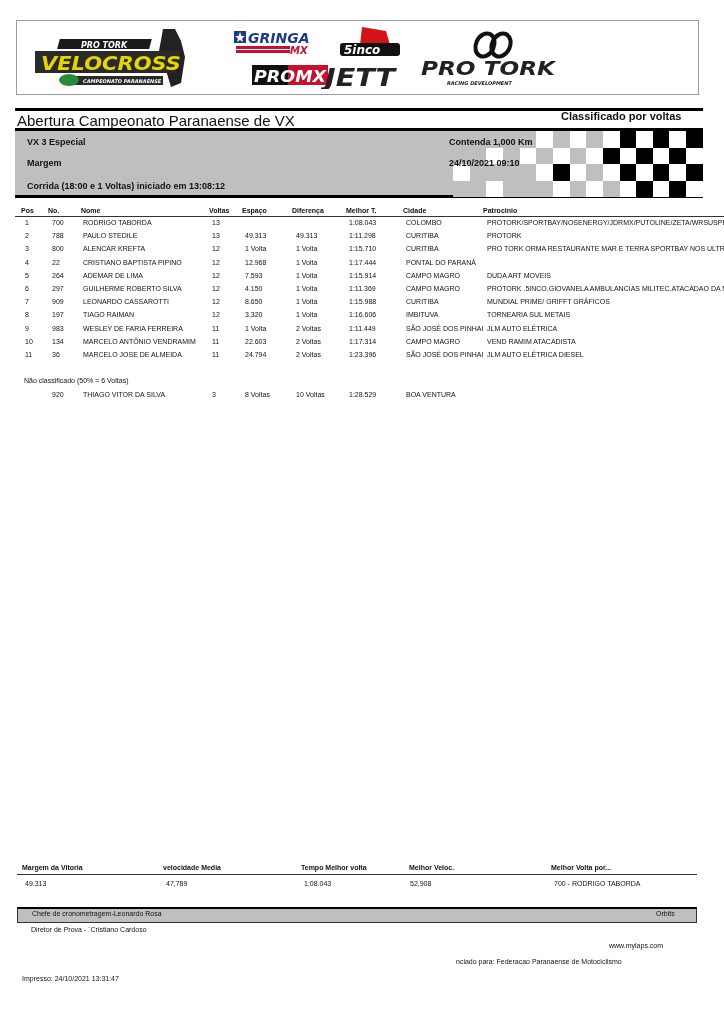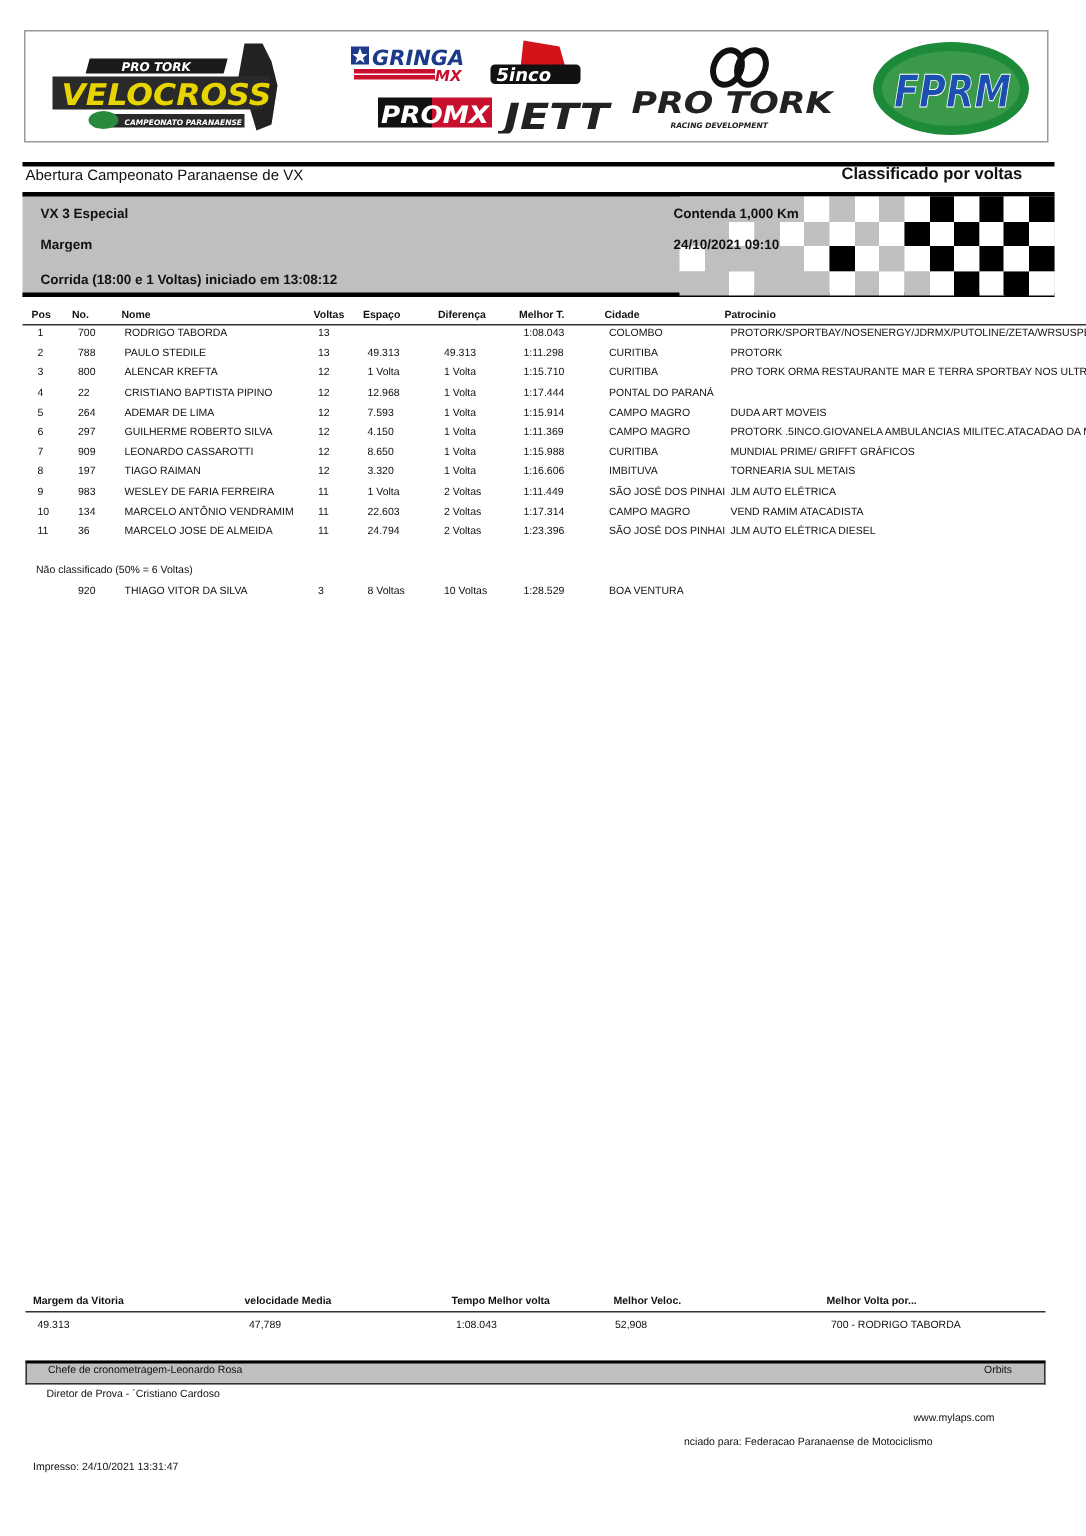--- a/index.html
+++ b/index.html
@@ -6,21 +6,21 @@
   body { width:724px; height:1024px; position:relative; overflow:hidden;
          font-family:"Liberation Sans Narrow","Liberation Sans", sans-serif; color:#111; }
   .abs { position:absolute; }
 
   
   #banner { left:16px; top:20px; width:683px; height:75px; border:1px solid #9a9a9a; background:#fff; box-sizing:border-box; }
   .logo { position:absolute; display:flex; align-items:center; justify-content:center; font-weight:bold; font-style:italic; font-family:"DejaVu Sans", sans-serif; }
 
   
   #topline { left:15px; top:108px; width:688px; height:3px; background:#000; }
-  #event-title { left:17px; top:112px; font-size:10px; font-weight:normal; letter-spacing:0; }
+  #event-title { left:17px; top:112px; font-size:15px; font-weight:normal; letter-spacing:0; }
   #classified { left:561px; top:110px; font-size:11px; font-weight:bold; }
   #infobox { left:15px; top:128px; width:688px; height:70px; background:#bfbfbf; border-top:3px solid #000; border-bottom:3px solid #000; box-sizing:border-box; }
   .infotext { font-size:9px; font-weight:bold; }
   .cell { position:absolute; width:17px; height:16.5px; }
 
   
   .th { position:absolute; top:207px; font-size:7px; font-weight:bold; }
   #thline { left:15px; top:216px; width:709px; height:1px; background:#333; }
   .td { position:absolute; font-size:7px; white-space:nowrap; }
 
@@ -61,50 +61,43 @@
   </div>
 
   <div class="logo" style="left:233px;top:42px;width:82px;height:26px;">
     <svg width="82" height="26" viewBox="0 0 82 26">
       <rect x="2" y="2" width="36" height="20" fill="#111"></rect>
       <rect x="38" y="2" width="40" height="20" fill="#c8102e"></rect>
       <text x="4" y="19" font-size="16" fill="#fff" font-weight="bold" font-style="italic" font-family="DejaVu Sans, sans-serif" textLength="72" lengthAdjust="spacingAndGlyphs">PROMX</text>
     </svg>
   </div>
 
-  <div class="logo" style="left:302px;top:4px;width:75px;height:34px;">
+  <div class="logo" style="left:315px;top:4px;width:75px;height:34px;">
     <svg width="75" height="34" viewBox="0 0 75 34">
       <path d="M30 2 L54 6 L58 20 L48 24 L28 20 Z" fill="#d4121a"></path>
       <rect x="8" y="18" width="60" height="13" rx="3" fill="#111"></rect>
       <text x="12" y="29" font-size="12" fill="#fff" font-weight="bold" font-style="italic" font-family="DejaVu Sans, sans-serif">5inco</text>
     </svg>
   </div>
 
-  <div class="logo" style="left:315px;top:42px;width:80px;height:26px;">
+  <div class="logo" style="left:304px;top:42px;width:80px;height:26px;">
     <svg width="80" height="26" viewBox="0 0 80 26">
       <text x="4" y="23" font-size="24" fill="#222" font-weight="bold" font-style="italic" font-family="DejaVu Sans, sans-serif" textLength="70" lengthAdjust="spacingAndGlyphs">JETT</text>
     </svg>
   </div>
 
   <div class="logo" style="left:400px;top:6px;width:150px;height:62px;">
     <svg width="150" height="62" viewBox="0 0 150 62">
       <ellipse cx="68" cy="18" rx="9" ry="12" fill="none" stroke="#111" stroke-width="4" transform="rotate(25 68 18)"></ellipse>
       <ellipse cx="84" cy="18" rx="9" ry="12" fill="none" stroke="#111" stroke-width="4" transform="rotate(25 84 18)"></ellipse>
       <text x="4" y="48" font-size="20" fill="#222" font-weight="bold" font-style="italic" font-family="DejaVu Sans, sans-serif" textLength="134" lengthAdjust="spacingAndGlyphs">PRO TORK</text>
       <text x="30" y="58" font-size="5" fill="#222" font-weight="bold" font-style="italic" font-family="DejaVu Sans, sans-serif">RACING DEVELOPMENT</text>
     </svg>
   </div>
 
-  <div class="logo" style="left:565px;top:6px;width:105px;height:64px;">
-    <svg width="105" height="64" viewBox="0 0 105 64">
-      <ellipse cx="52" cy="32" rx="52" ry="31" fill="#1d8a3a"></ellipse>
-      <ellipse cx="52" cy="32" rx="46" ry="25" fill="#3a9a4a"></ellipse>
-      <text x="14" y="44" font-size="30" fill="#1b4fb0" font-weight="bold" font-style="italic" font-family="DejaVu Sans, sans-serif" textLength="78" lengthAdjust="spacingAndGlyphs" stroke="#fff" stroke-width="0.6">FPRM</text>
-    </svg>
-  </div>
 </div>
 
 <div id="topline" class="abs"></div>
 <div id="event-title" class="abs">Abertura Campeonato Paranaense de VX</div>
 <div id="classified" class="abs">Classificado por voltas</div>
 
 <div id="infobox" class="abs">
   <div id="checker">
       <div class="cell" style="left: 438px; top: 0px; width: 16.8px; background: rgb(191, 191, 191);"></div>
       <div class="cell" style="left: 454.65px; top: 0px; width: 16.8px; background: rgb(191, 191, 191);"></div>

